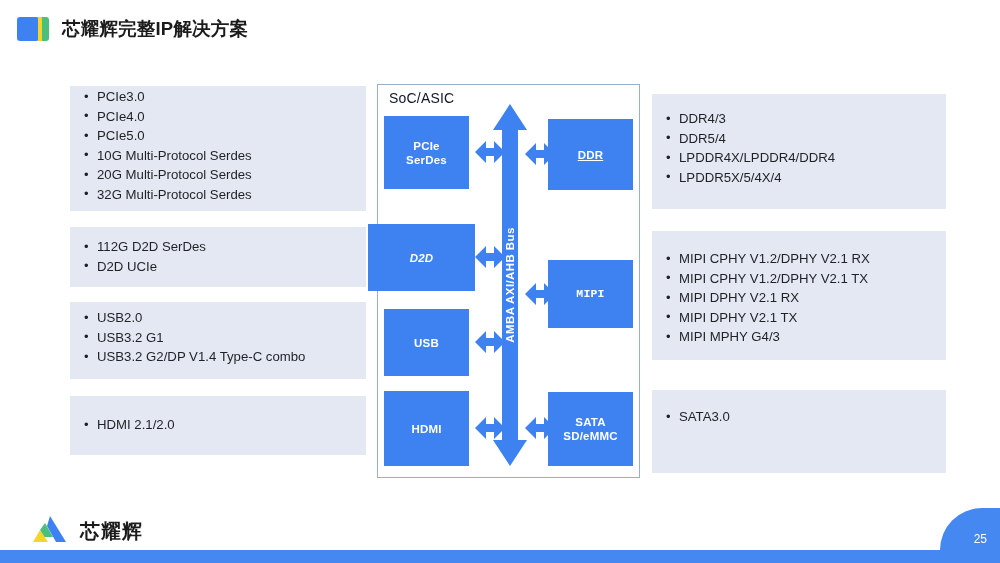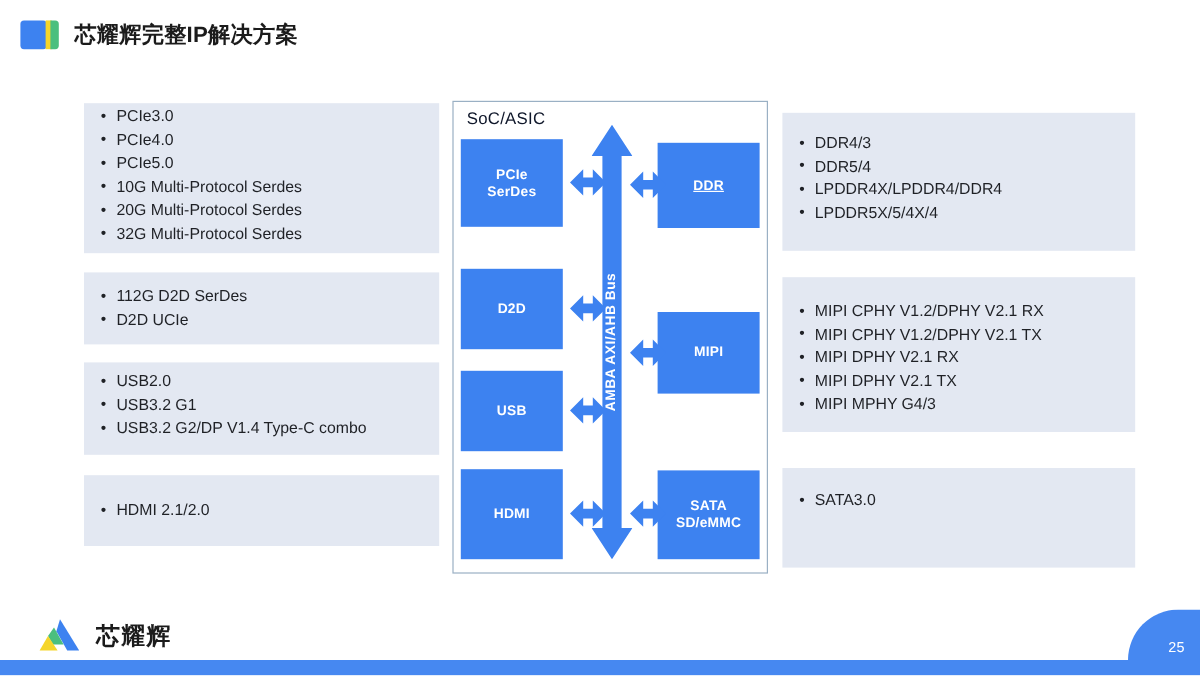--- a/index.html
+++ b/index.html
@@ -125,25 +125,25 @@
     font-size: 11.5px;
     font-weight: bold;
     line-height: 14px;
     display: flex;
     align-items: center;
     justify-content: center;
     text-align: center;
     letter-spacing: 0.2px;
   }
   #blk-pcie { left: 384px; top: 116px; width: 85px; height: 73px; }
-  #blk-d2d  { left: 384px; top: 224px; width: 85px; height: 67px; }
+  #blk-d2d  { left: 368px; top: 224px; width: 107px; height: 67px; font-style: italic; }
   #blk-usb  { left: 384px; top: 309px; width: 85px; height: 67px; }
   #blk-hdmi { left: 384px; top: 391px; width: 85px; height: 75px; }
   #blk-ddr  { left: 548px; top: 119px; width: 85px; height: 71px; text-decoration: underline; }
-  #blk-mipi { left: 548px; top: 260px; width: 85px; height: 68px; }
+  #blk-mipi { left: 548px; top: 260px; width: 85px; height: 68px; font-family: Liberation Mono, monospace; }
   #blk-sata { left: 548px; top: 392px; width: 85px; height: 74px; }
 
   
   .harrow {
     position: absolute;
     width: 30px;
     height: 28px;
   }
   .harrow svg { display: block; }
   #arr-pcie { left: 475px; top: 138px; }

